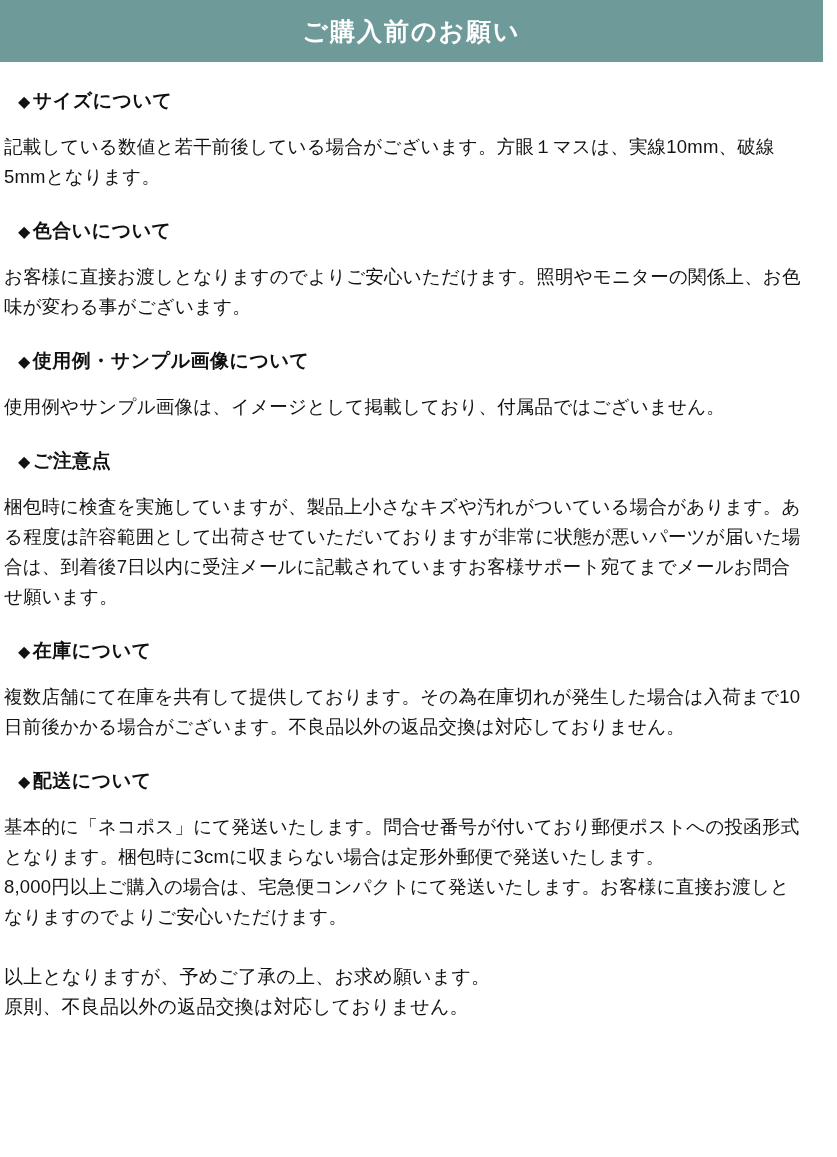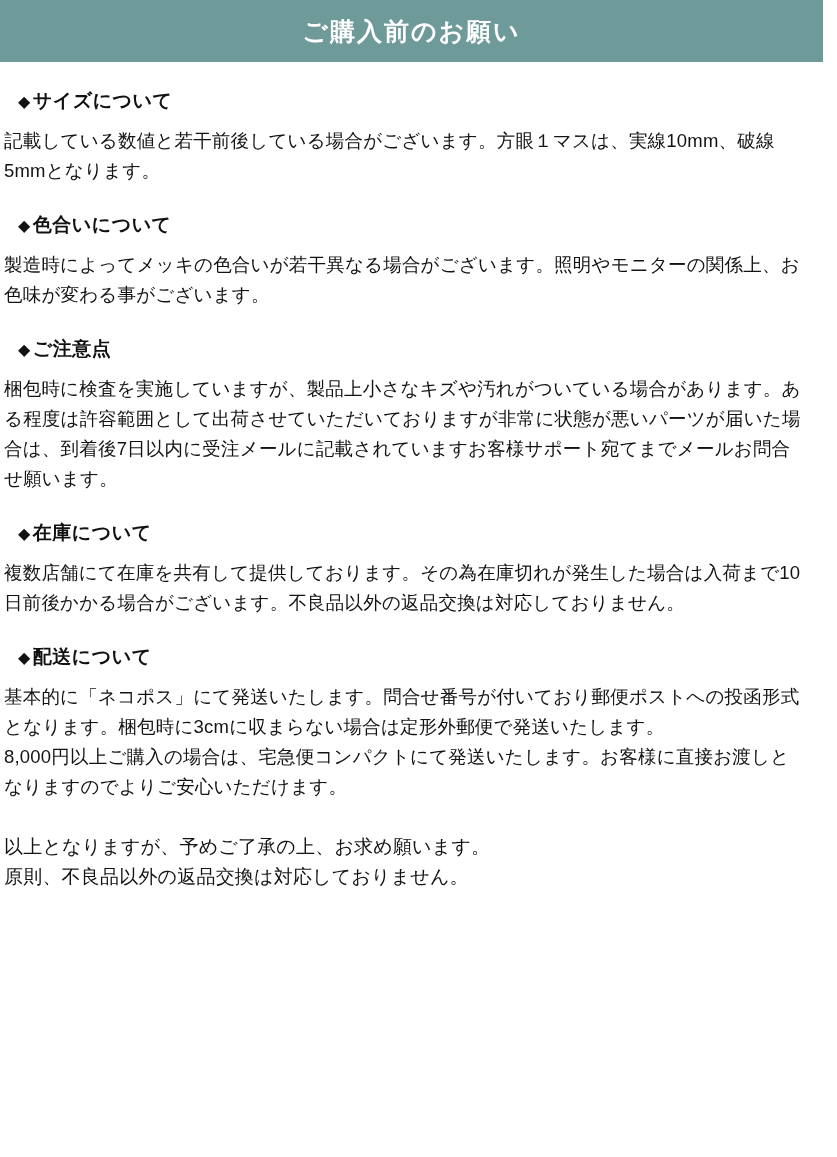--- a/index.html
+++ b/index.html
@@ -49,21 +49,21 @@
     margin-bottom: 0;
   }
   .section-heading .diamond {
     font-size: 16px;
     margin-right: 2px;
   }
   .section-body {
     font-size: 18.5px;
     line-height: 1.62;
     color: #131313;
-    margin-top: 12px;
+    margin-top: 18px;
     letter-spacing: 0.2px;
     white-space: pre-line;
   }
   .closing {
     font-size: 19px;
     line-height: 1.62;
     color: #131313;
     margin-top: 30px;
     letter-spacing: 0.2px;
     white-space: pre-line;
@@ -84,23 +84,29 @@
       <div class="section-heading">
         <span class="diamond">◆</span><span>サイズについて</span>
       </div>
       <div class="section-body">記載している数値と若干前後している場合がございます。方眼１マスは、実線10mm、破線5mmとなります。</div>
     </div>
 
     <div class="section">
       <div class="section-heading">
         <span class="diamond">◆</span><span>色合いについて</span>
       </div>
-      <div class="section-body">製造時によってメッキの色合いが若干異なる場合がございます。照明やモニターの関係上、お色味が変わる事がございます。</div>
+      <div class="section-body">お客様に直接お渡しとなりますのでよりご安心いただけます。照明やモニターの関係上、お色味が変わる事がございます。</div>
     </div>
 
+    <div class="section">
+      <div class="section-heading">
+        <span class="diamond">◆</span><span>使用例・サンプル画像について</span>
+      </div>
+      <div class="section-body">使用例やサンプル画像は、イメージとして掲載しており、付属品ではございません。</div>
+    </div>
 
     <div class="section">
       <div class="section-heading">
         <span class="diamond">◆</span><span>ご注意点</span>
       </div>
       <div class="section-body">梱包時に検査を実施していますが、製品上小さなキズや汚れがついている場合があります。ある程度は許容範囲として出荷させていただいておりますが非常に状態が悪いパーツが届いた場合は、到着後7日以内に受注メールに記載されていますお客様サポート宛てまでメールお問合せ願います。</div>
     </div>
 
     <div class="section">
       <div class="section-heading">

